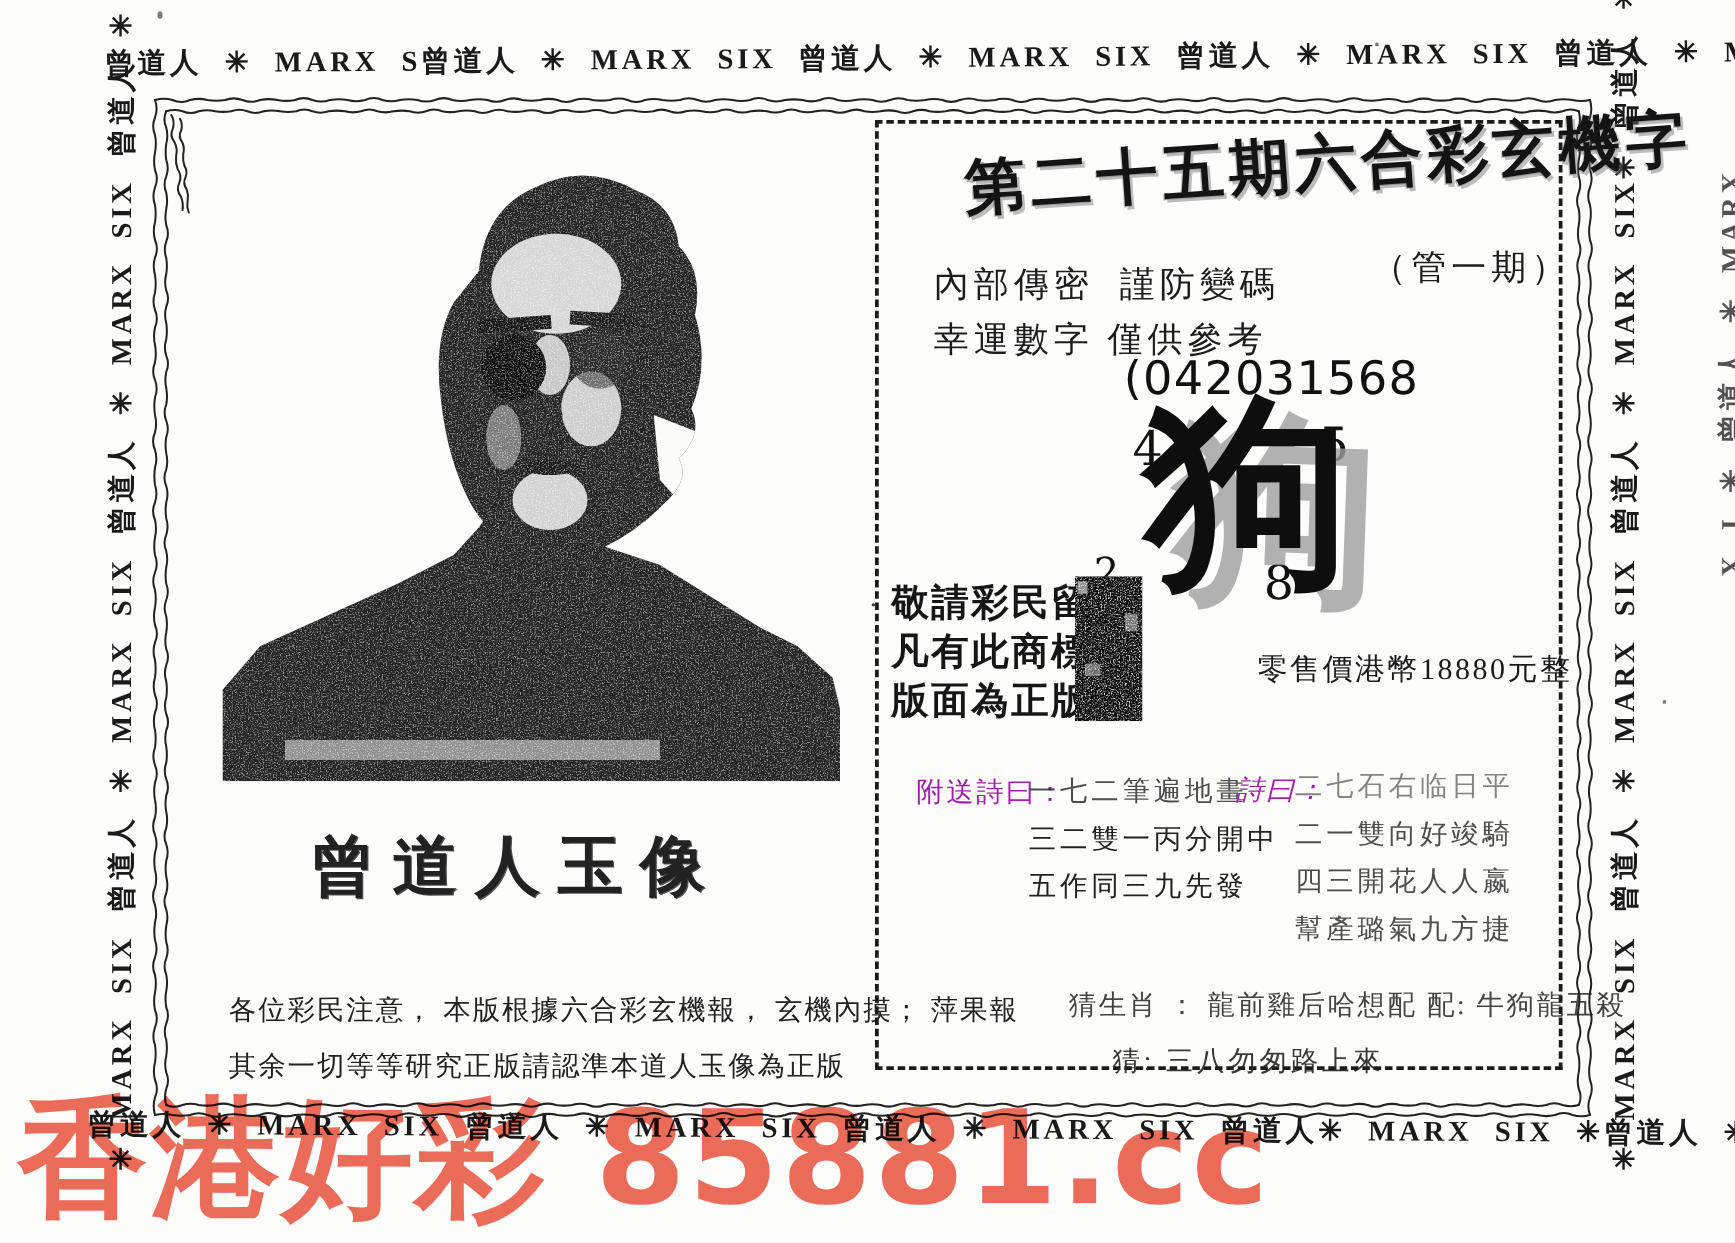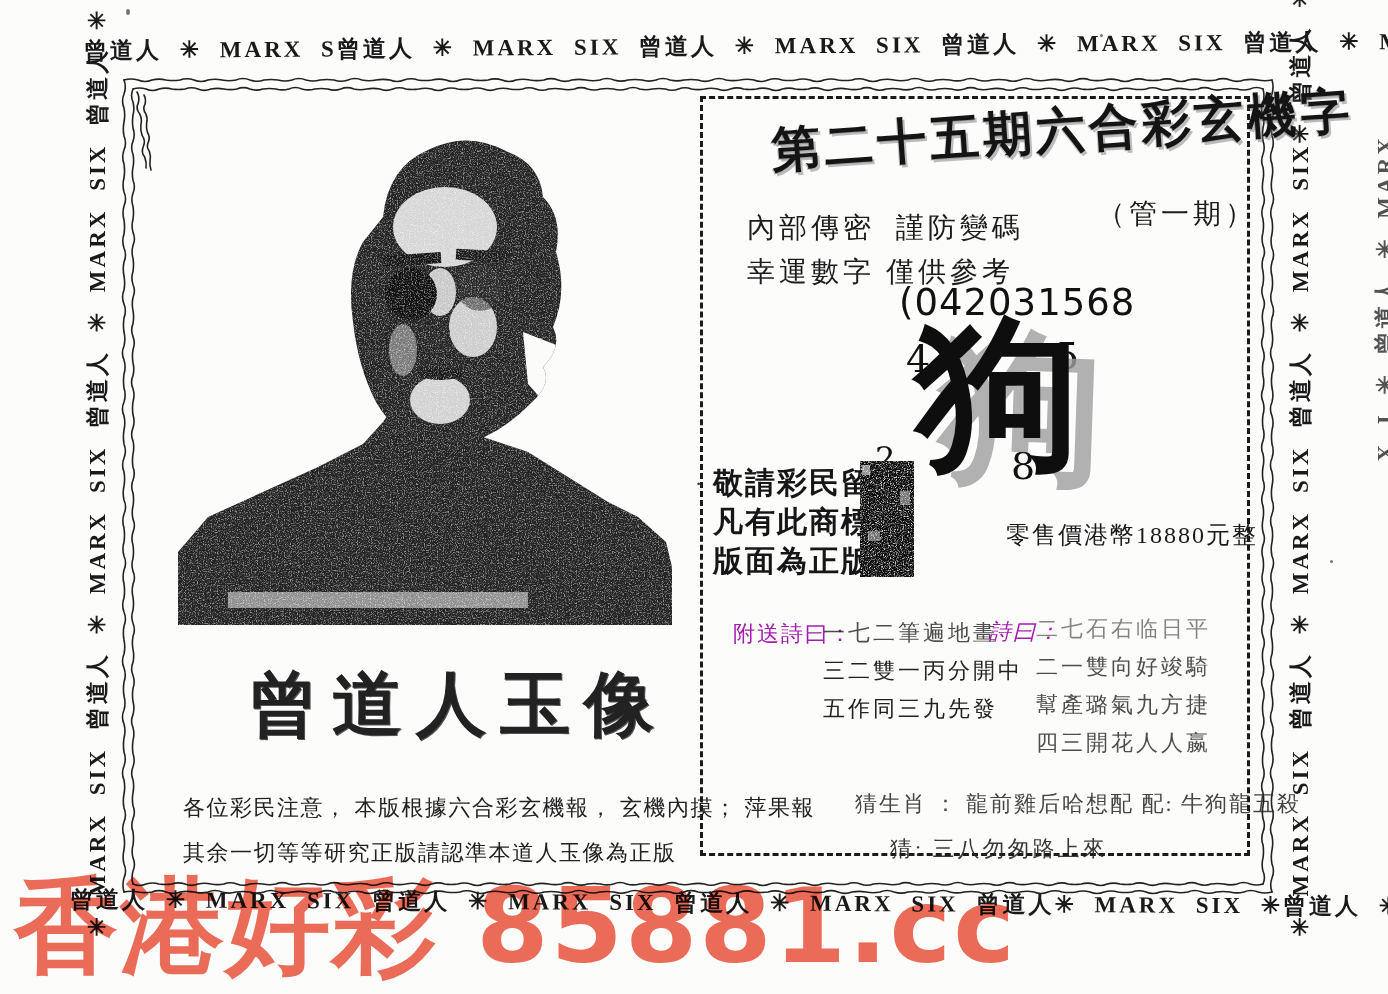--- a/index.html
+++ b/index.html
@@ -19,21 +19,21 @@
   .vcol{ text-align:center; }
   .ring-left{ width:880px; left:-343px; top:481px; transform:rotate(-90deg); }
   .ring-right{ width:880px; left:860px; top:481px; transform:rotate(-90deg); }
   .ring-edge{ width:320px; left:1225px; top:286px; transform:rotate(-90deg); opacity:.75; }
   
   .wavy-frame{ position:absolute; left:0; top:0; z-index:2; pointer-events:none; }
   
   .portrait{ position:absolute; left:168px; top:122px; width:507px; height:518px; z-index:3; }
   .caption{
     position:absolute; left:248px; top:658px; z-index:3;
-    font-size:70px; font-weight:900; letter-spacing:14px; color:#222;
+    font-size:52px; font-weight:900; letter-spacing:14px; color:#222;
     text-shadow:1px 1px 0 #555;
   }
   .notice-bottom{
     position:absolute; left:183px; z-index:3;
     font-size:22px; letter-spacing:1.5px; color:#222; white-space:nowrap;
   }
   .nb1{ top:793px; } .nb2{ top:838px; }
   
   .panel{
     position:absolute; left:700px; top:96px; width:550px; height:760px;
@@ -189,22 +189,22 @@
     <div class="poemlabel pl1">附送詩曰：</div>
     <div class="poem poem1">
       <div class="soft">一七二筆遍地畫</div>
       <div>三二雙一丙分開中</div>
       <div>五作同三九先發</div>
     </div>
     <div class="poemlabel pl2">詩曰：</div>
     <div class="poem poem2">
       <div class="blurry">二七石右临日平</div>
       <div class="soft">二一雙向好竣騎</div>
+      <div class="soft">四三開花人人嬴</div>
       <div class="soft">幫產璐氣九方捷</div>
-      <div class="soft">四三開花人人嬴</div>
     </div>
 
     <div class="guess1">猜生肖 ： 龍前雞后哈想配 配:  牛狗龍五殺</div>
     <div class="guess2">猜:  三八勿匆路上來</div>
   </div>
 
   <div class="watermark" style="color: rgb(236, 100, 80);">香港好彩 85881.cc</div>
 
 </div>
 

